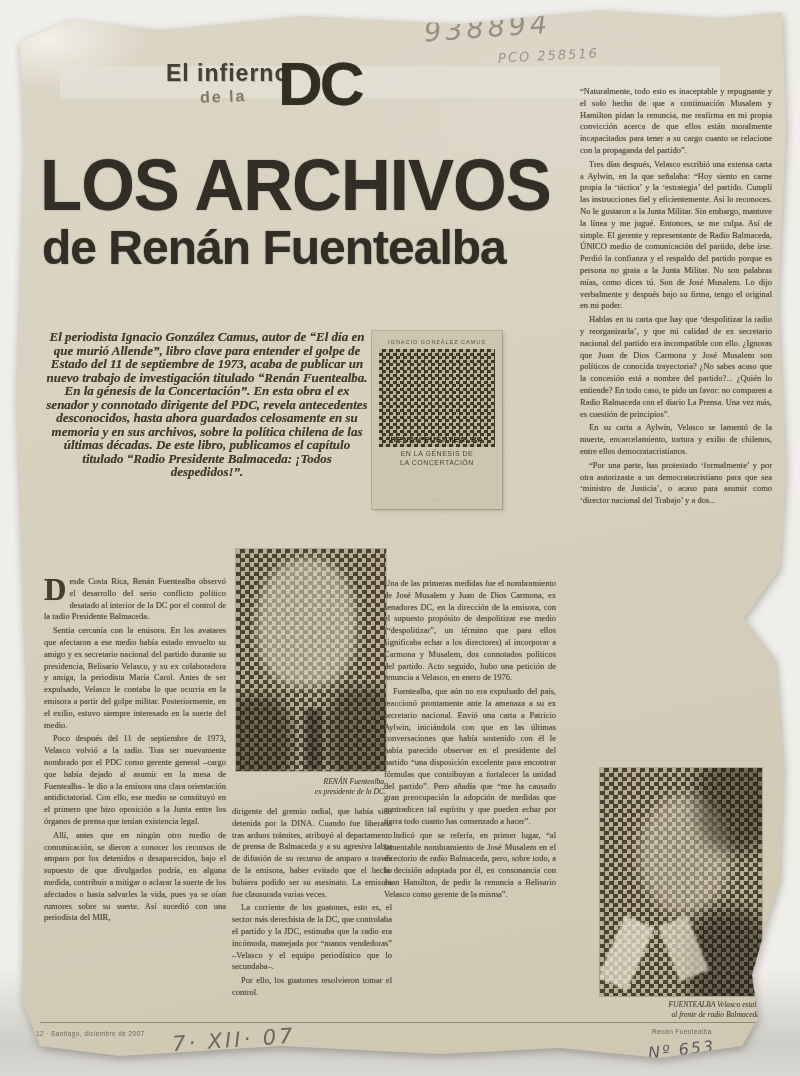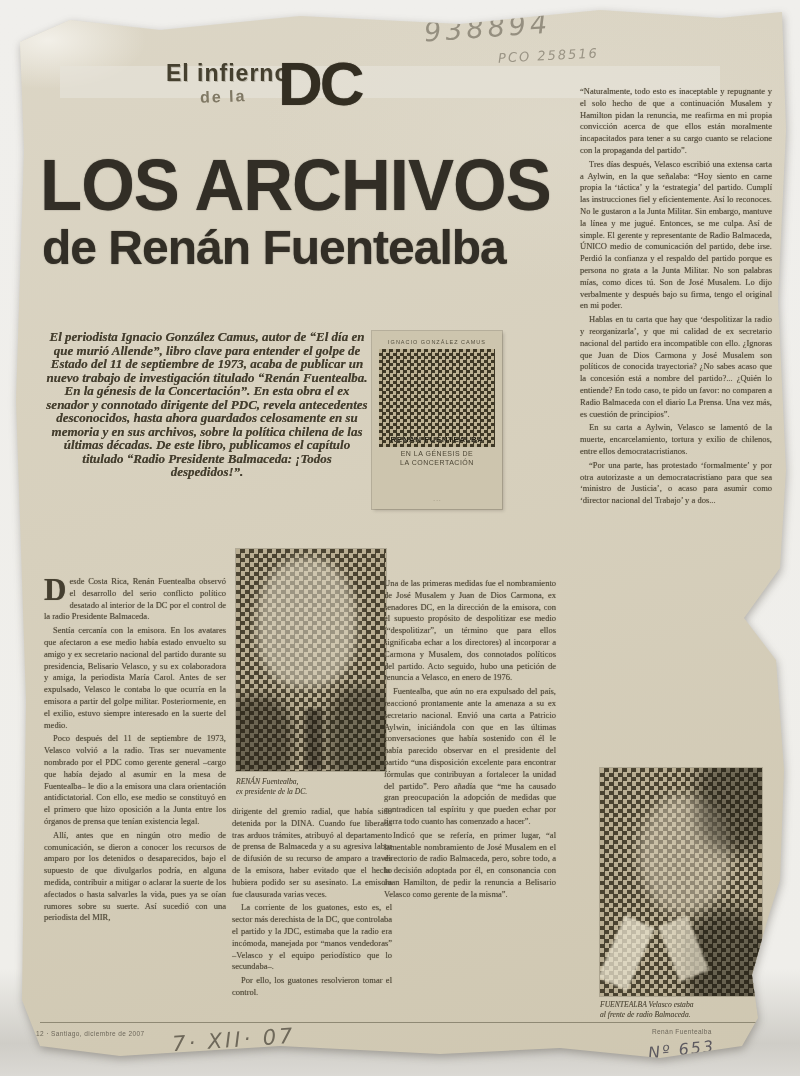--- a/index.html
+++ b/index.html
@@ -46,21 +46,21 @@
   .col{position:absolute;font-size:8.5px;line-height:11.8px;color:#57503f;text-align:justify;
     text-shadow:0 0 .7px rgba(87,80,63,.75);}
   .col p{margin:0 0 2px 0;}
   .col p + p{text-indent:9px;}
   .dropcap{float:left;font-size:31px;line-height:25px;font-weight:bold;color:#453f30;margin:1px 3px 0 0;}
   
   .halftone{position:absolute;overflow:hidden;
     background:repeating-conic-gradient(#4a4331 0% 25%,#b9ae93 25% 50%);background-size:9px 9px;
     box-shadow:0 0 0 1px rgba(120,112,92,.4);}
   .halftone .ov{position:absolute;}
-  .caption{position:absolute;font-style:italic;font-size:7.6px;line-height:9.5px;color:#5a5342;text-align:left;
+  .caption{position:absolute;font-style:italic;font-size:7.6px;line-height:9.5px;color:#5a5342;text-align:right;
     text-shadow:0 0 .5px rgba(90,83,66,.7);}
   
   .cover{position:absolute;left:372px;top:331px;width:130px;height:178px;background:#cdc5ae;
     box-shadow:0 0 0 1px rgba(120,112,92,.35), 2px 2px 3px rgba(60,55,45,.2);}
   .cover .author{position:absolute;left:0;top:8px;width:100%;text-align:center;font-family:"Liberation Sans",sans-serif;
     font-size:5.5px;letter-spacing:1px;color:#55503f;}
   .cover .chk{position:absolute;left:7px;top:18px;width:116px;height:98px;
     background:repeating-conic-gradient(#3e3826 0% 25%,#bdb294 25% 50%);background-size:7px 7px;}
   .cover .title{position:absolute;left:0;top:104px;width:100%;text-align:center;font-family:"Liberation Sans",sans-serif;
     font-weight:bold;font-size:8px;letter-spacing:.5px;color:#262215;text-shadow:0 0 1px #d8d2bd;}

